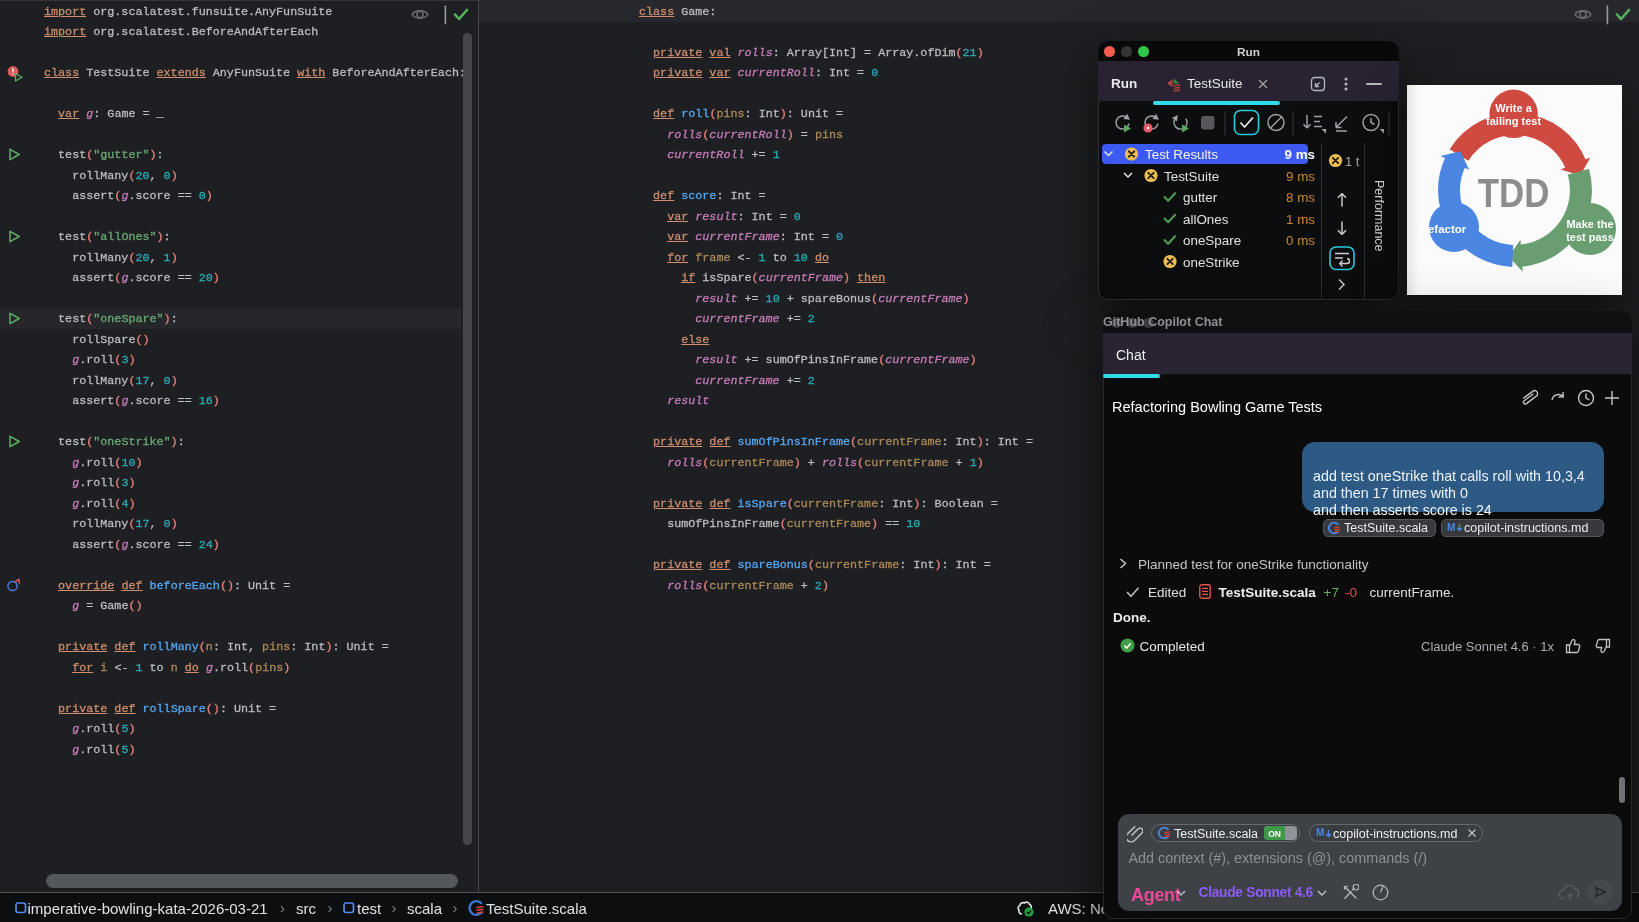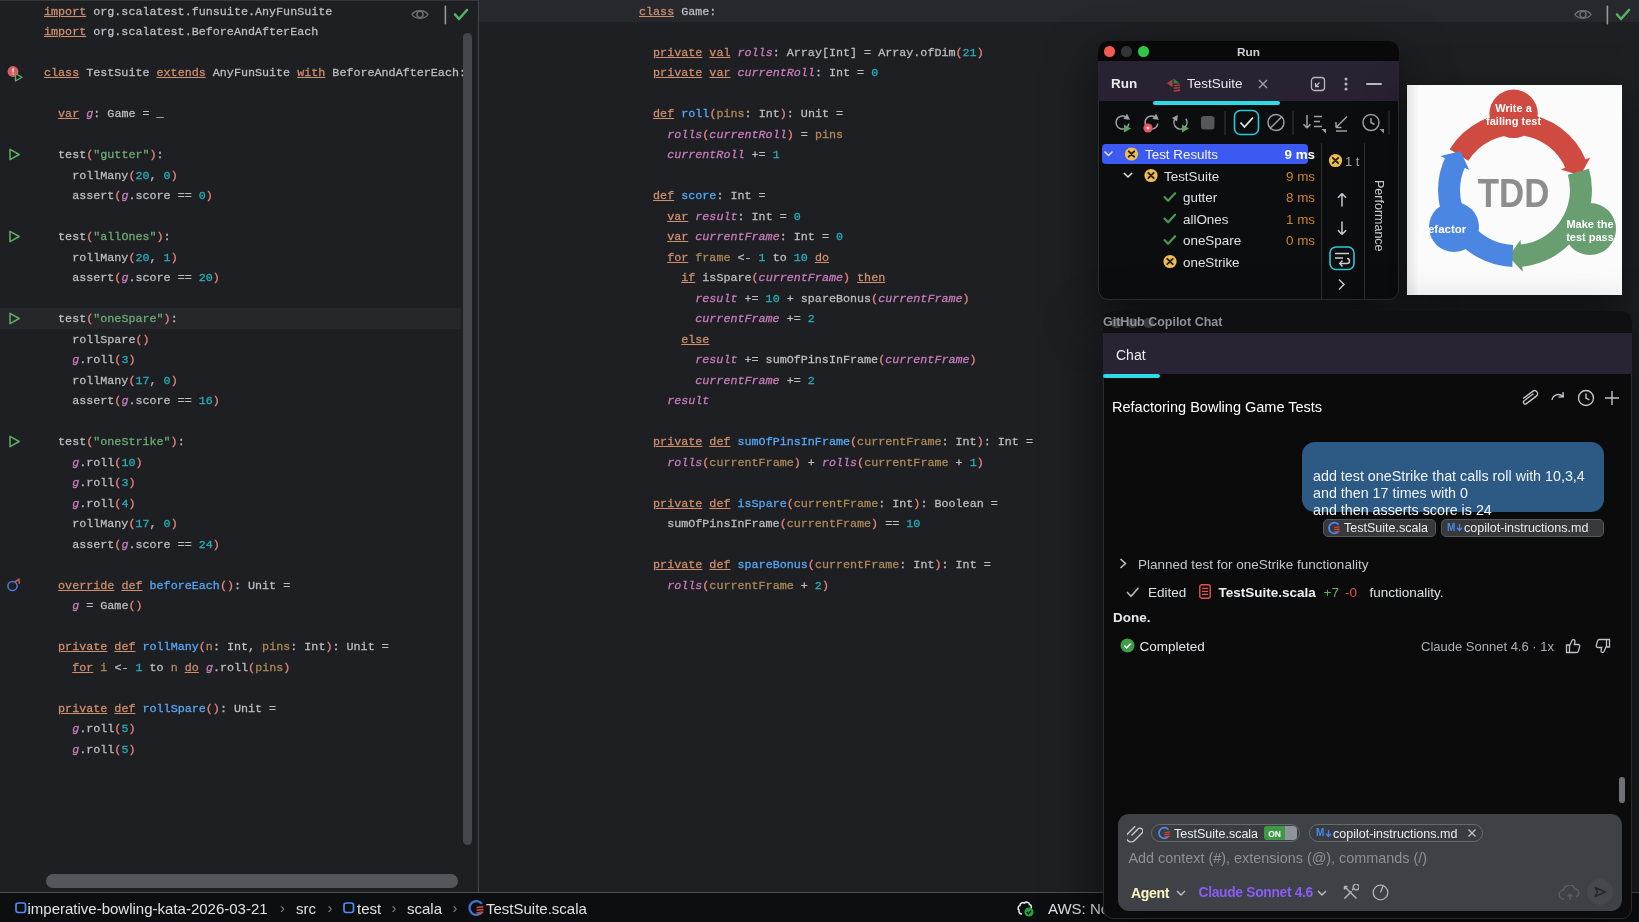--- a/index.html
+++ b/index.html
@@ -383,21 +383,21 @@
     <rect x="0.8" y="0.8" width="10.4" height="13.4" rx="2" fill="none" stroke="#e0564f" stroke-width="1.4"></rect>
     <g stroke="#e0564f" stroke-width="1.3">
         <line x1="3" y1="4.4" x2="9" y2="4.4"></line>
         <line x1="3" y1="7.4" x2="9" y2="7.4"></line>
         <line x1="3" y1="10.4" x2="9" y2="10.4"></line>
       </g>
   </svg>
   <div class="abs" style="left:115.5px;top:274px;font-size:13.5px;font-weight:bold;color:#eceef0;">TestSuite.scala</div>
   <div class="abs" style="left:220.5px;top:274px;font-size:13.5px;color:#62b256;">+7</div>
   <div class="abs" style="left:242px;top:274px;font-size:13.5px;color:#e0564f;">-0</div>
-  <div class="abs" style="left:266.5px;top:274px;font-size:13.5px;color:#dde0e3;">functionality.</div>
+  <div class="abs" style="left:266.5px;top:274px;font-size:13.5px;color:#dde0e3;">currentFrame.</div>
 
   <div class="abs" style="left:10px;top:298.5px;font-size:13.5px;font-weight:bold;color:#e8eaec;">Done.</div>
 
   <svg class="abs" style="left:17px;top:327px;" width="15" height="15" viewBox="0 0 15 15">
     <circle cx="7.5" cy="7.5" r="7" fill="#3f9d47"></circle>
     <path d="M4.4 7.6 l2.2 2.4 l4 -4.6" fill="none" stroke="#fff" stroke-width="1.5"></path>
   </svg>
   <div class="abs" style="left:36.5px;top:327.5px;font-size:13.5px;color:#e4e6e8;">Completed</div>
   <div class="abs" style="left:300px;top:328px;width:151px;font-size:13px;color:#aaadb1;text-align:right;">Claude Sonnet 4.6 · 1x</div>
   <svg class="abs" style="left:462px;top:327px;" width="46" height="16" viewBox="0 0 46 16">
@@ -433,21 +433,21 @@
       <path d="M3.5 1 v6 M1 4.8 l2.5 2.7 l2.5 -2.7" fill="none" stroke="#4a87e8" stroke-width="1.3"></path>
     </svg>
   <div class="abs" style="left:230px;top:515.5px;font-size:12.5px;color:#eceeef;">copilot-instructions.md</div>
   <svg class="abs" style="left:364px;top:517px;" width="10" height="10" viewBox="0 0 10 10">
       <g stroke="#c0c2c5" stroke-width="1.3">
         <line x1="1.5" y1="1.5" x2="8.5" y2="8.5"></line>
         <line x1="8.5" y1="1.5" x2="1.5" y2="8.5"></line>
       </g>
     </svg>
   <div class="abs" style="left:25.5px;top:539px;font-size:14.4px;color:#8d9094;">Add context (#), extensions (@), commands (/)</div>
-  <div class="abs" style="left:28px;top:574px;font-size:14px;font-weight:bold;color:#fef9c3;letter-spacing:-0.3px;">Agent</div>
+  <div class="abs" style="left:28px;top:574px;font-size:18px;font-weight:bold;color:#ec4899;letter-spacing:-0.3px;">Agent</div>
   <svg class="abs" style="left:72px;top:578px;" width="12" height="9" viewBox="0 0 12 9">
       <path d="M2 2 l4 4 l4 -4" fill="none" stroke="#bfc1c4" stroke-width="1.4"></path>
     </svg>
   <div class="abs" style="left:95.5px;top:574px;font-size:13.8px;font-weight:bold;color:#8b5cf6;letter-spacing:-0.3px;">Claude Sonnet 4.6</div>
   <svg class="abs" style="left:213px;top:578px;" width="12" height="9" viewBox="0 0 12 9">
       <path d="M2 2 l4 4 l4 -4" fill="none" stroke="#bfc1c4" stroke-width="1.4"></path>
     </svg>
   <svg class="abs" style="left:239px;top:572.5px;" width="17" height="17" viewBox="0 0 17 17">
     <g fill="none" stroke="#aeb1b5" stroke-width="1.5" stroke-linecap="round">
       <path d="M2.5 2.5 l11.5 11.5 M2.5 2.5 l0 2.6 M2.5 2.5 l2.6 0"></path>

